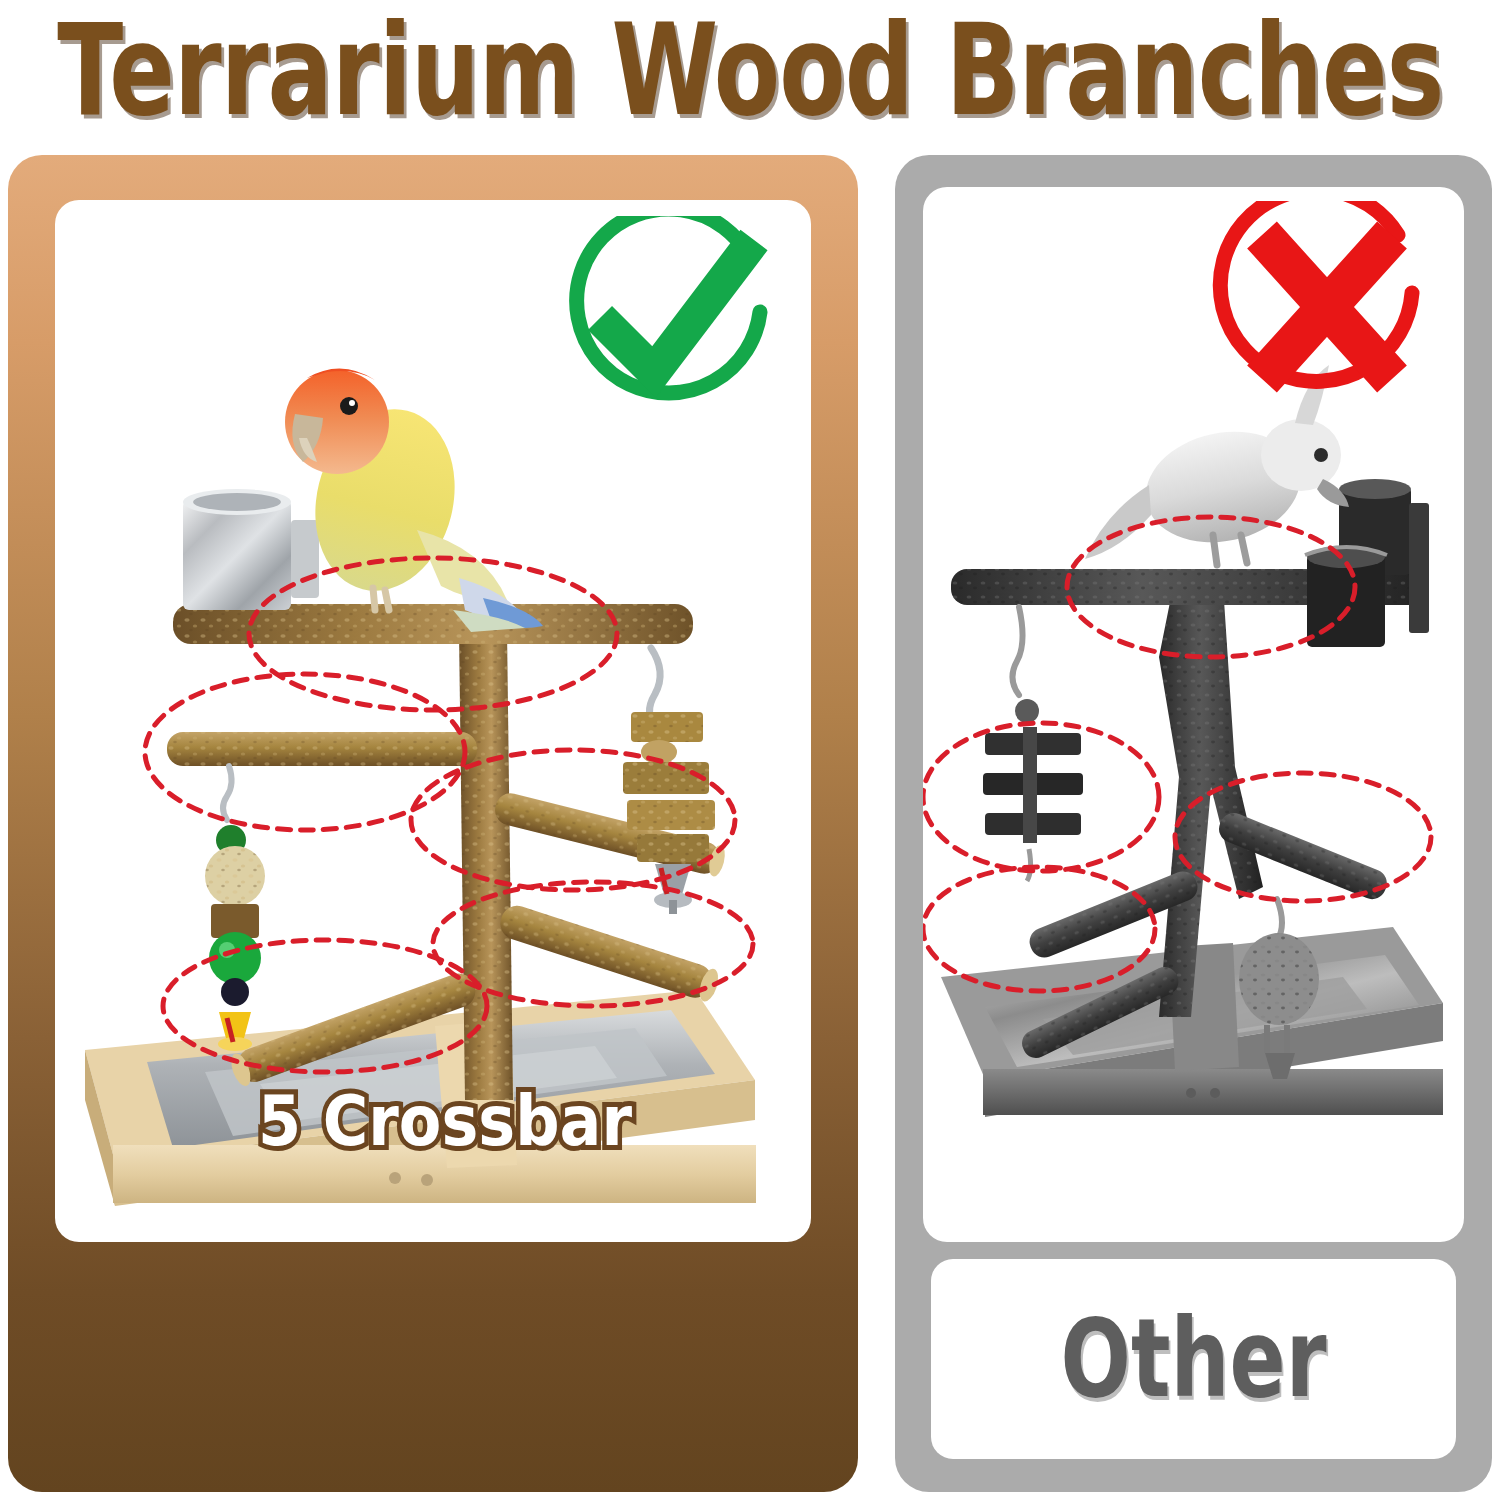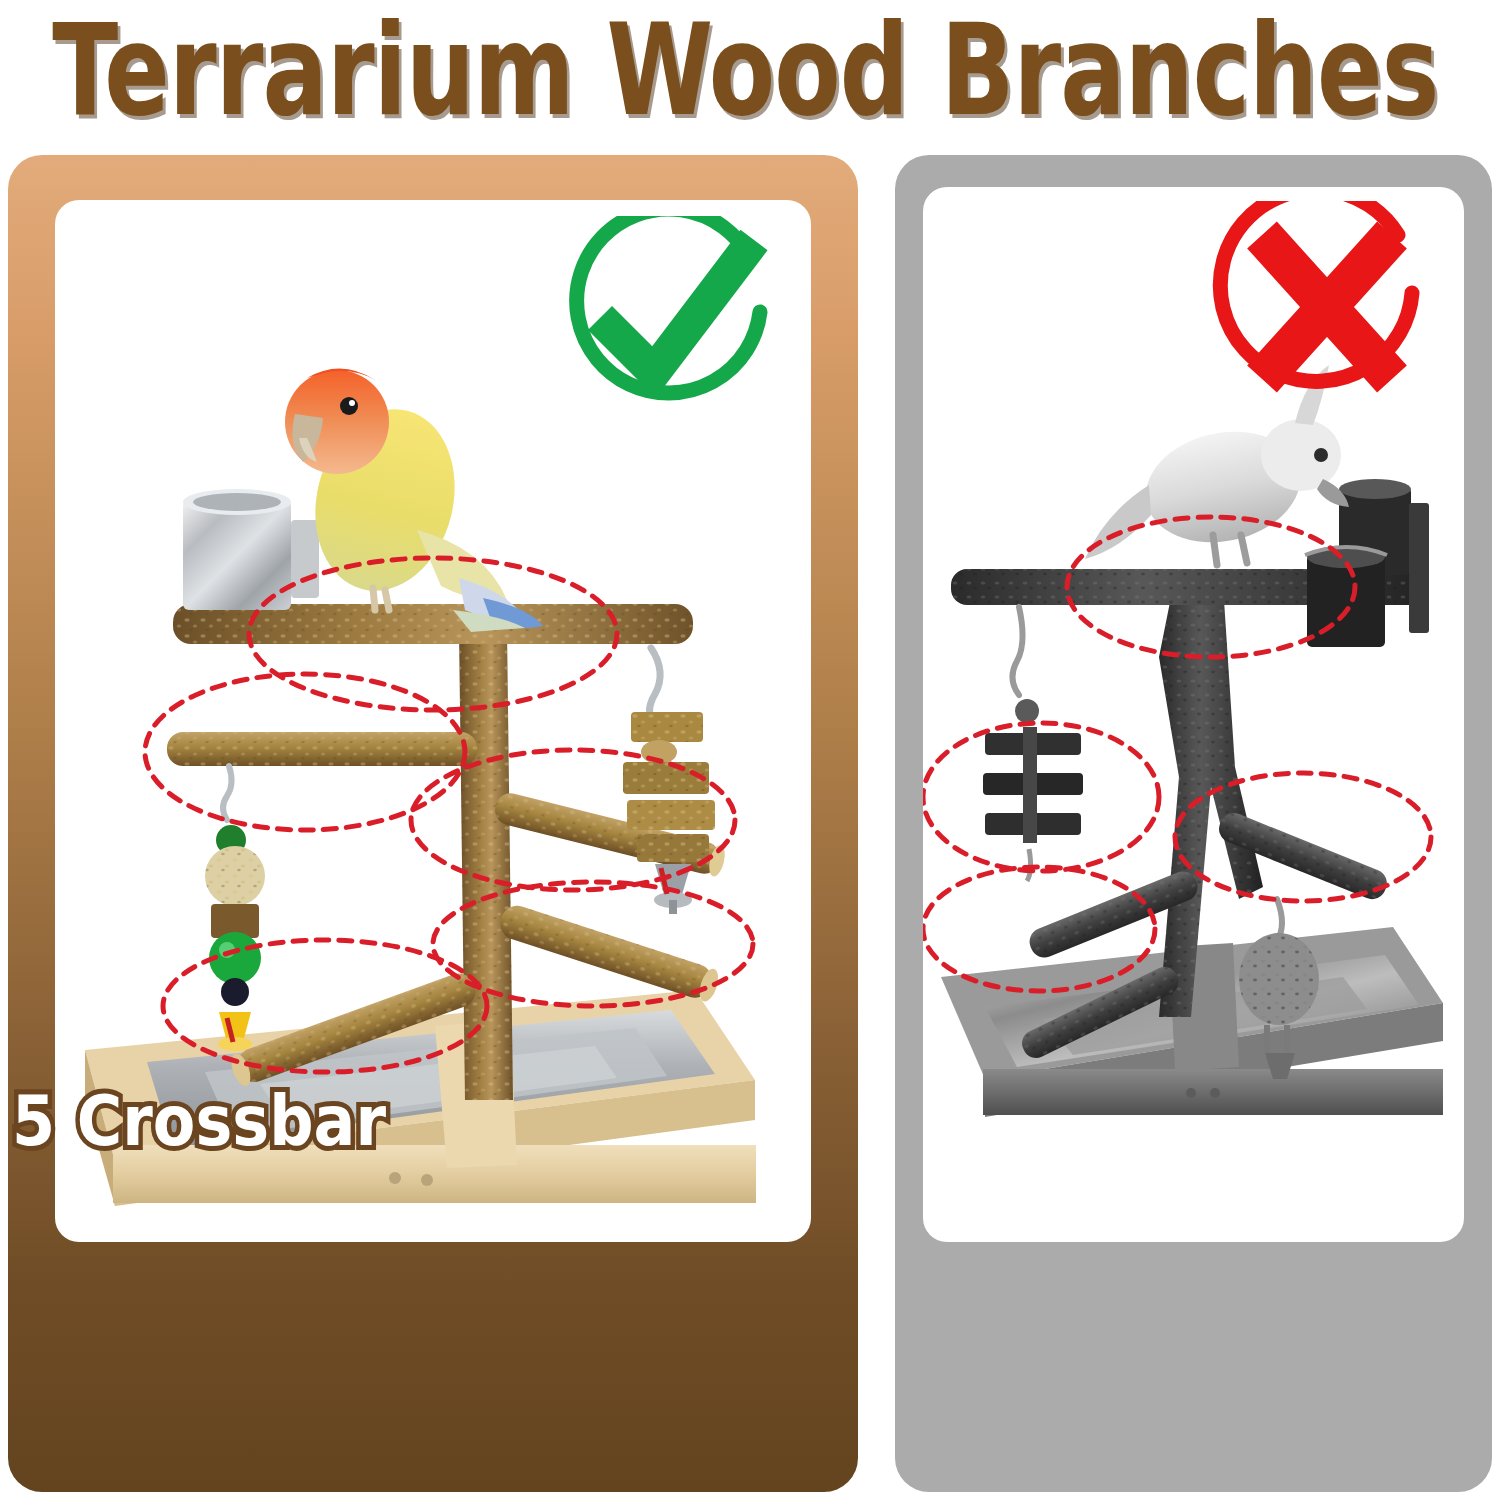--- a/index.html
+++ b/index.html
@@ -15,20 +15,21 @@
     position: relative;
   }
 
   
   .title-bar {
     position: absolute;
     left: 0; top: 0;
     width: 1500px; height: 140px;
     display: flex;
     align-items: center;
+    justify-content: center;
   }
   .title-text {
     font-family: "DejaVu Sans", sans-serif;
     font-weight: bold;
     font-size: 104px;
     line-height: 1;
     letter-spacing: -1px;
     color: #7a4f1d;
     transform: scaleX(0.93) scaleY(1.22);
     text-shadow: 3px 3px 0 rgba(60,34,8,0.45);
@@ -73,22 +74,23 @@
     width: 756px; height: 1042px;
   }
   .panel-other .product-card {
     left: 28px; top: 32px;
     width: 541px; height: 1055px;
   }
 
   
   .caption-strip {
     position: absolute;
-    left: 4px;
+    left: 12px;
     width: 100%;
+    text-align: center;
   }
   .panel-our .caption-strip { top: 935px; }
   .panel-other .caption-strip { top: 928px; }
 
   .caption-text {
     display: inline-block;
     font-family: "DejaVu Sans", sans-serif;
     font-weight: bold;
     font-size: 62px;
     line-height: 1;
@@ -458,14 +460,17 @@
 
       <div class="badge badge-cross">
         <svg width="250" height="222" viewBox="0 0 250 222">
           <path d="M202 34 A96 96 0 1 0 216 92" fill="none" stroke="#e81616" stroke-width="15" stroke-linecap="round"></path>
           <path d="M66 34 L196 178 M196 34 L66 178" stroke="#e81616" stroke-width="40" stroke-linecap="butt"></path>
         </svg>
       </div>
     </div>
 
 
+    <div class="footer-box">
+      <span class="footer-text footer-other">Other</span>
+    </div>
   </div>
 </div>
 
 </body></html>

